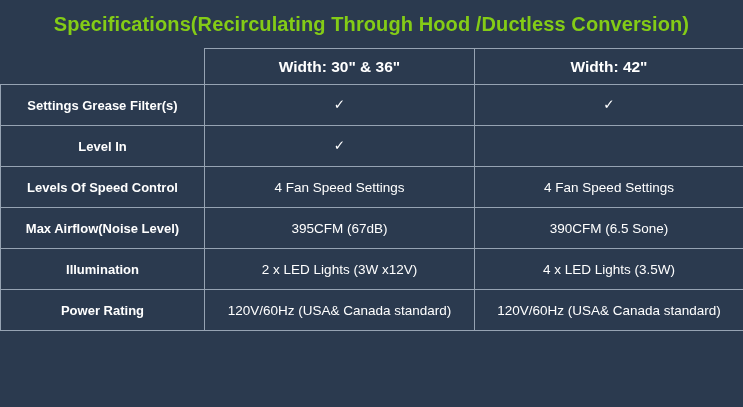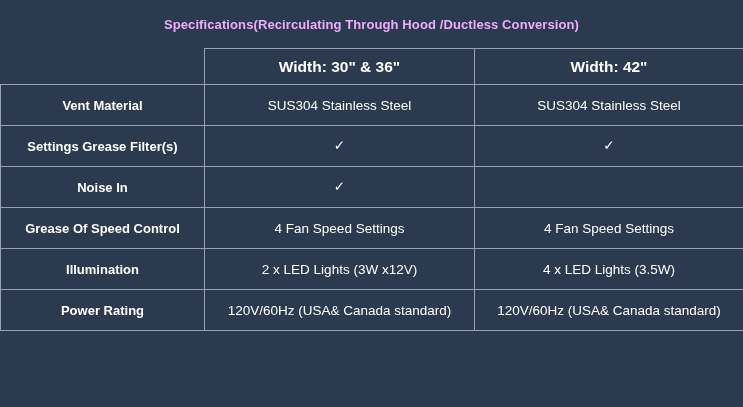--- a/index.html
+++ b/index.html
@@ -16,22 +16,22 @@
     box-sizing: border-box;
     background: #2b3a4f;
     position: relative;
     overflow: hidden;
   }
   .spec-title {
     height: 48px;
     display: flex;
     align-items: center;
     justify-content: center;
-    color: #f0abfc;
-    font-size: 13px;
+    color: #84cc16;
+    font-size: 20px;
     font-weight: bold;
     letter-spacing: 0.1px;
     text-align: center;
     padding: 0 8px;
     box-sizing: border-box;
   }
   table.spec-table {
     width: 743px;
     border-collapse: collapse;
     table-layout: fixed;
@@ -88,45 +88,45 @@
       <col class="c-a">
       <col class="c-b">
     </colgroup>
     <tbody>
       <tr class="head-row">
         <td class="corner"></td>
         <td>Width: 30" &amp; 36"</td>
         <td>Width: 42"</td>
       </tr>
 
-      <tr class="data-row">
-        <td class="label">Vent Material</td>
-        <td class="value">SUS304 Stainless Steel</td>
-        <td class="value">SUS304 Stainless Steel</td>
-      </tr>
 
       <tr class="data-row">
         <td class="label">Settings Grease Filter(s)</td>
         <td class="value check">✓</td>
         <td class="value check">✓</td>
       </tr>
 
       <tr class="data-row">
-        <td class="label">Noise In</td>
+        <td class="label">Level In</td>
         <td class="value check">✓</td>
         <td class="value empty-cell"></td>
       </tr>
 
 
       <tr class="data-row">
-        <td class="label">Grease Of Speed Control</td>
+        <td class="label">Levels Of Speed Control</td>
         <td class="value">4 Fan Speed Settings</td>
         <td class="value">4 Fan Speed Settings</td>
       </tr>
 
+      <tr class="data-row">
+        <td class="label">Max Airflow(Noise Level)</td>
+        <td class="value">395CFM (67dB)</td>
+        <td class="value">390CFM (6.5 Sone)</td>
+      </tr>
 
       <tr class="data-row">
         <td class="label">Illumination</td>
         <td class="value">2 x  LED Lights (3W x12V)</td>
         <td class="value">4 x LED Lights (3.5W)</td>
       </tr>
 
       <tr class="data-row">
         <td class="label">Power Rating</td>
         <td class="value">120V/60Hz (USA&amp; Canada standard)</td>

